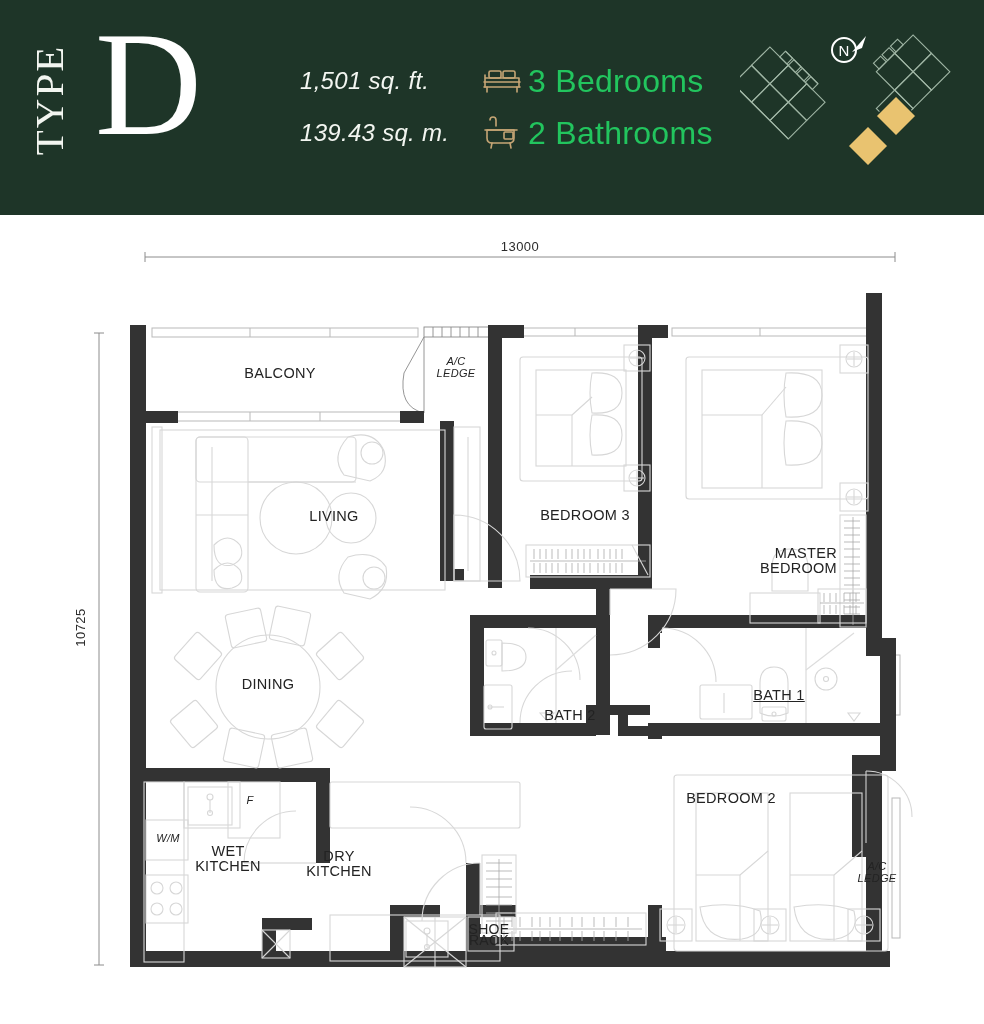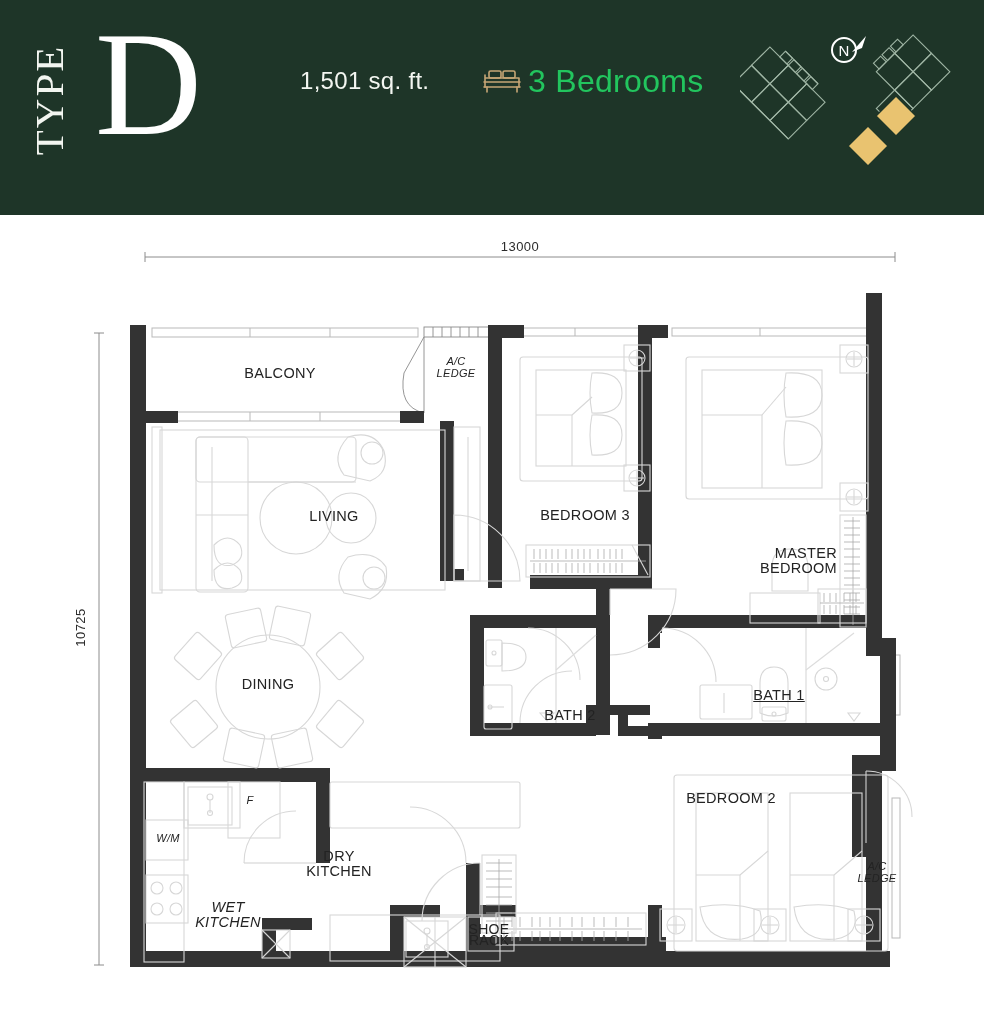--- a/index.html
+++ b/index.html
@@ -57,20 +57,21 @@
     display: flex;
     align-items: center;
     height: 52px;
   }
   .spec-area {
     width: 176px;
     font-size: 24px;
     color: #f3f6f1;
     letter-spacing: 0.3px;
     white-space: nowrap;
+    font-style: italic;
   }
   .spec-icon {
     width: 52px;
     display: flex;
     align-items: center;
     justify-content: center;
   }
   .spec-label {
     font-size: 32px;
     color: #22c55e;
@@ -145,20 +146,35 @@
               <rect x="21" y="5" width="12" height="7" rx="1.6"></rect>
               <path d="M2 16 L38 16"></path>
               <path d="M5 21 L5 26 M35 21 L35 26"></path>
               <path d="M2 21 L38 21"></path>
             </g>
           </svg>
         </div>
         <div class="spec-label">3 Bedrooms</div>
       </div>
 
+      <div class="spec-row">
+        <div class="spec-area">139.43 sq. m.</div>
+        <div class="spec-icon">
+          <svg width="40" height="34" viewBox="0 0 40 34">
+            <g fill="none" stroke="#c6a675" stroke-width="1.6" stroke-linejoin="round" stroke-linecap="round">
+              <path d="M8 4 Q8 1 11 1 Q14 1 14 4 L14 10"></path>
+              <path d="M5 14 L5 22 Q5 27 10 27 L27 27 Q32 27 32 22 L32 14 Z"></path>
+              <path d="M3 14 L35 14"></path>
+              <rect x="22" y="16" width="9" height="7" rx="1"></rect>
+              <path d="M10 27 L9 32 M28 27 L29 32"></path>
+            </g>
+          </svg>
+        </div>
+        <div class="spec-label">2 Bathrooms</div>
+      </div>
 
     </div>
 
     <svg id="keyplan" viewBox="0 0 215 165">
       <g fill="none" stroke="#9fb5a4" stroke-width="1.1">
 
         <g transform="rotate(-45 20 60)">
           <rect x="4" y="38" width="26" height="26"></rect>
           <rect x="4" y="64" width="26" height="26"></rect>
           <rect x="4" y="90" width="26" height="26"></rect>
@@ -561,21 +577,21 @@
       <div class="rl" style="left: 264px; top: 509px; width: 140px;">LIVING</div>
       <div class="rl" style="left: 198px; top: 677px; width: 140px;">DINING</div>
       <div class="rl" style="left: 515px; top: 508px; width: 140px;">BEDROOM 3</div>
       <div class="rl" style="left: 697px; top: 546px; width: 140px; text-align: right;">MASTER
 BEDROOM</div>
       <div class="rl" style="left: 500px; top: 708px; width: 140px;">BATH 2</div>
       <div class="rl" style="left: 709px; top: 688px; width: 140px; text-decoration: underline;">BATH 1</div>
       <div class="rl" style="left: 661px; top: 791px; width: 140px;">BEDROOM 2</div>
       <div class="rl" style="left: 269px; top: 849px; width: 140px;">DRY
 KITCHEN</div>
-      <div class="rl" style="left: 158px; top: 900px; width: 140px; font-style: italic;">WET
+      <div class="rl" style="left: 158px; top: 844px; width: 140px;">WET
 KITCHEN</div>
       <div class="rl sm" style="left: 807px; top: 860px; width: 140px;">A/C
 LEDGE</div>
       <div class="rl xs" style="left: 419px; top: 924px; width: 140px;">SHOE
 RACK</div>
       <div class="rl sm" style="left: 128px; top: 832px; width: 80px;">W/M</div>
       <div class="rl sm" style="left: 210px; top: 794px; width: 80px;">F</div>
     </div>
 
 </div>

